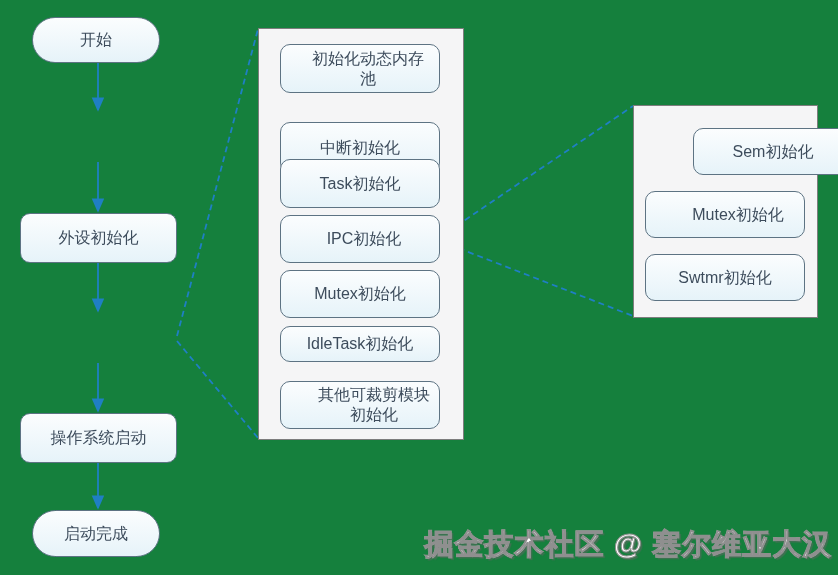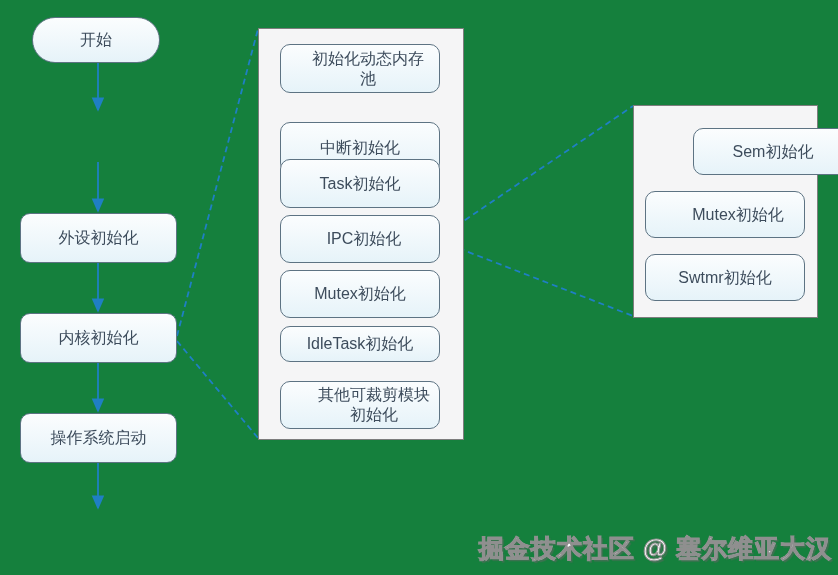--- a/index.html
+++ b/index.html
@@ -15,21 +15,21 @@
     color:#3d4c5c;font-size:16px;text-align:center;box-sizing:border-box;
   }
   .node.pill{border-radius:24px;}
   .panel{
     position:absolute;background:#f5f5f6;border:1.4px solid #7d7d7d;box-sizing:border-box;
   }
   .node .txt{display:inline-block;max-width:118px;line-height:20px;}
   .node .txt.wide{max-width:140px;}
   .watermark{
     position:absolute;right:6px;bottom:10px;
-    font-size:25px;font-weight:bold;letter-spacing:1px;
+    font-size:29px;font-weight:bold;letter-spacing:1px;
     color:#ffffff;-webkit-text-stroke:1px #8f8f8f;
     text-shadow:2px 2px 1px rgba(100,100,100,0.55);
     white-space:nowrap;
   }
 </style>
 </head>
 <body>
 
 <div class="canvas">
 
@@ -58,28 +58,28 @@
 
   <div class="node pill" style="left:32px;top:17px;width:128px;height:46px;">
     <span class="txt wide">开始</span>
   </div>
 
 
   <div class="node" style="left:20px;top:213px;width:157px;height:50px;">
     <span class="txt wide">外设初始化</span>
   </div>
 
-  <div class="node" style="left:20px;top:313px;width:157px;height:50px;">
-    <span class="txt wide">内核初始化</span>
-  </div>
 
   <div class="node" style="left:20px;top:413px;width:157px;height:50px;">
     <span class="txt wide">操作系统启动</span>
   </div>
 
+  <div class="node pill" style="left:32px;top:510px;width:128px;height:47px;">
+    <span class="txt wide">启动完成</span>
+  </div>
 
   <div class="panel" style="left:258px;top:28px;width:206px;height:412px;"></div>
 
   <div class="node" style="left:280px;top:44px;width:160px;height:49px;padding-left:16px;">
     <span class="txt">初始化动态内存池</span>
   </div>
   <div class="node" style="left:280px;top:90px;width:160px;height:51px;margin-top:32px;">
     <span class="txt">中断初始化</span>
   </div>
   <div class="node" style="left:280px;top:159px;width:160px;height:49px;">

